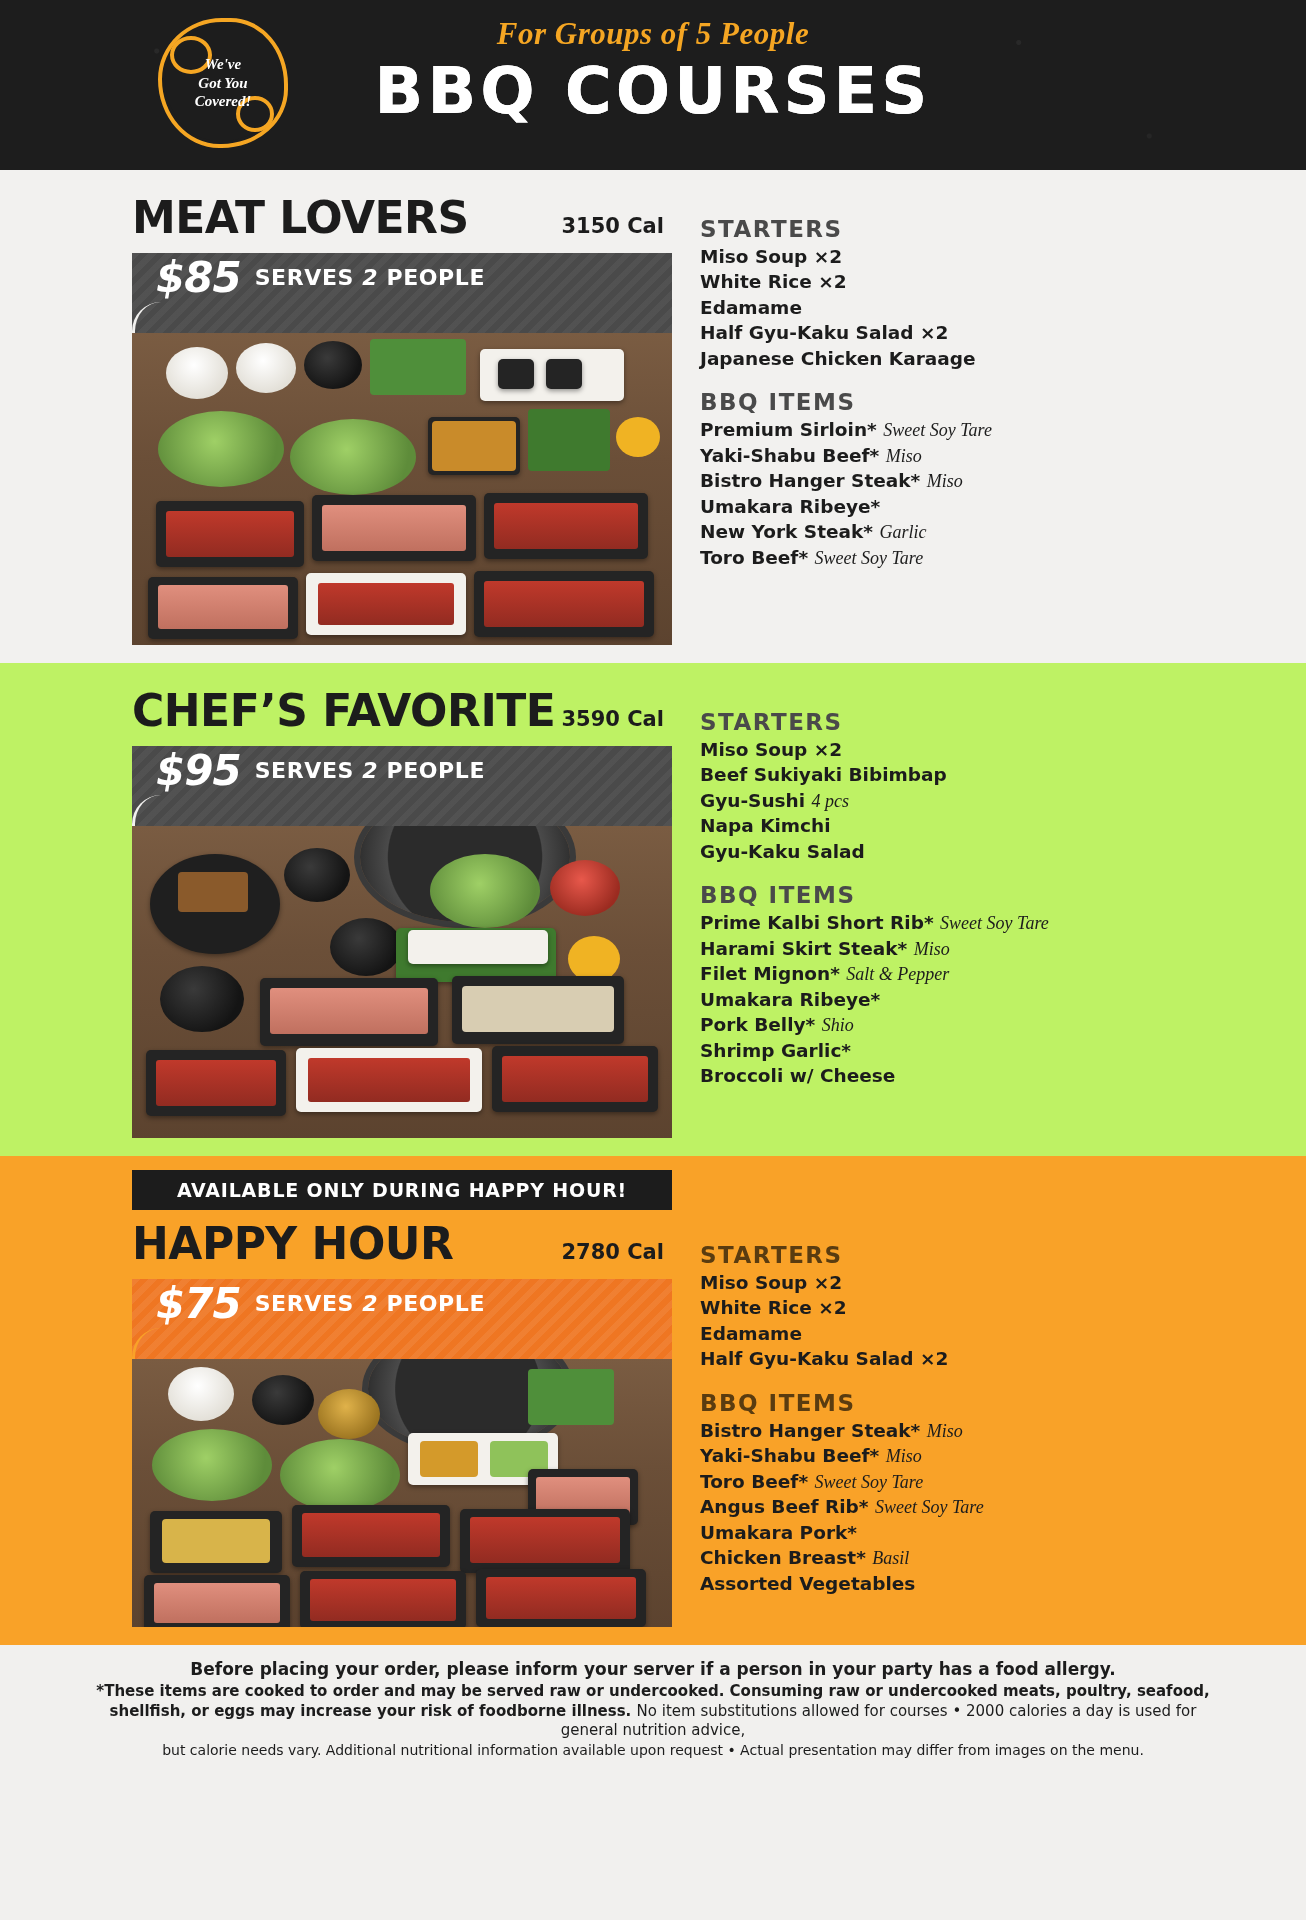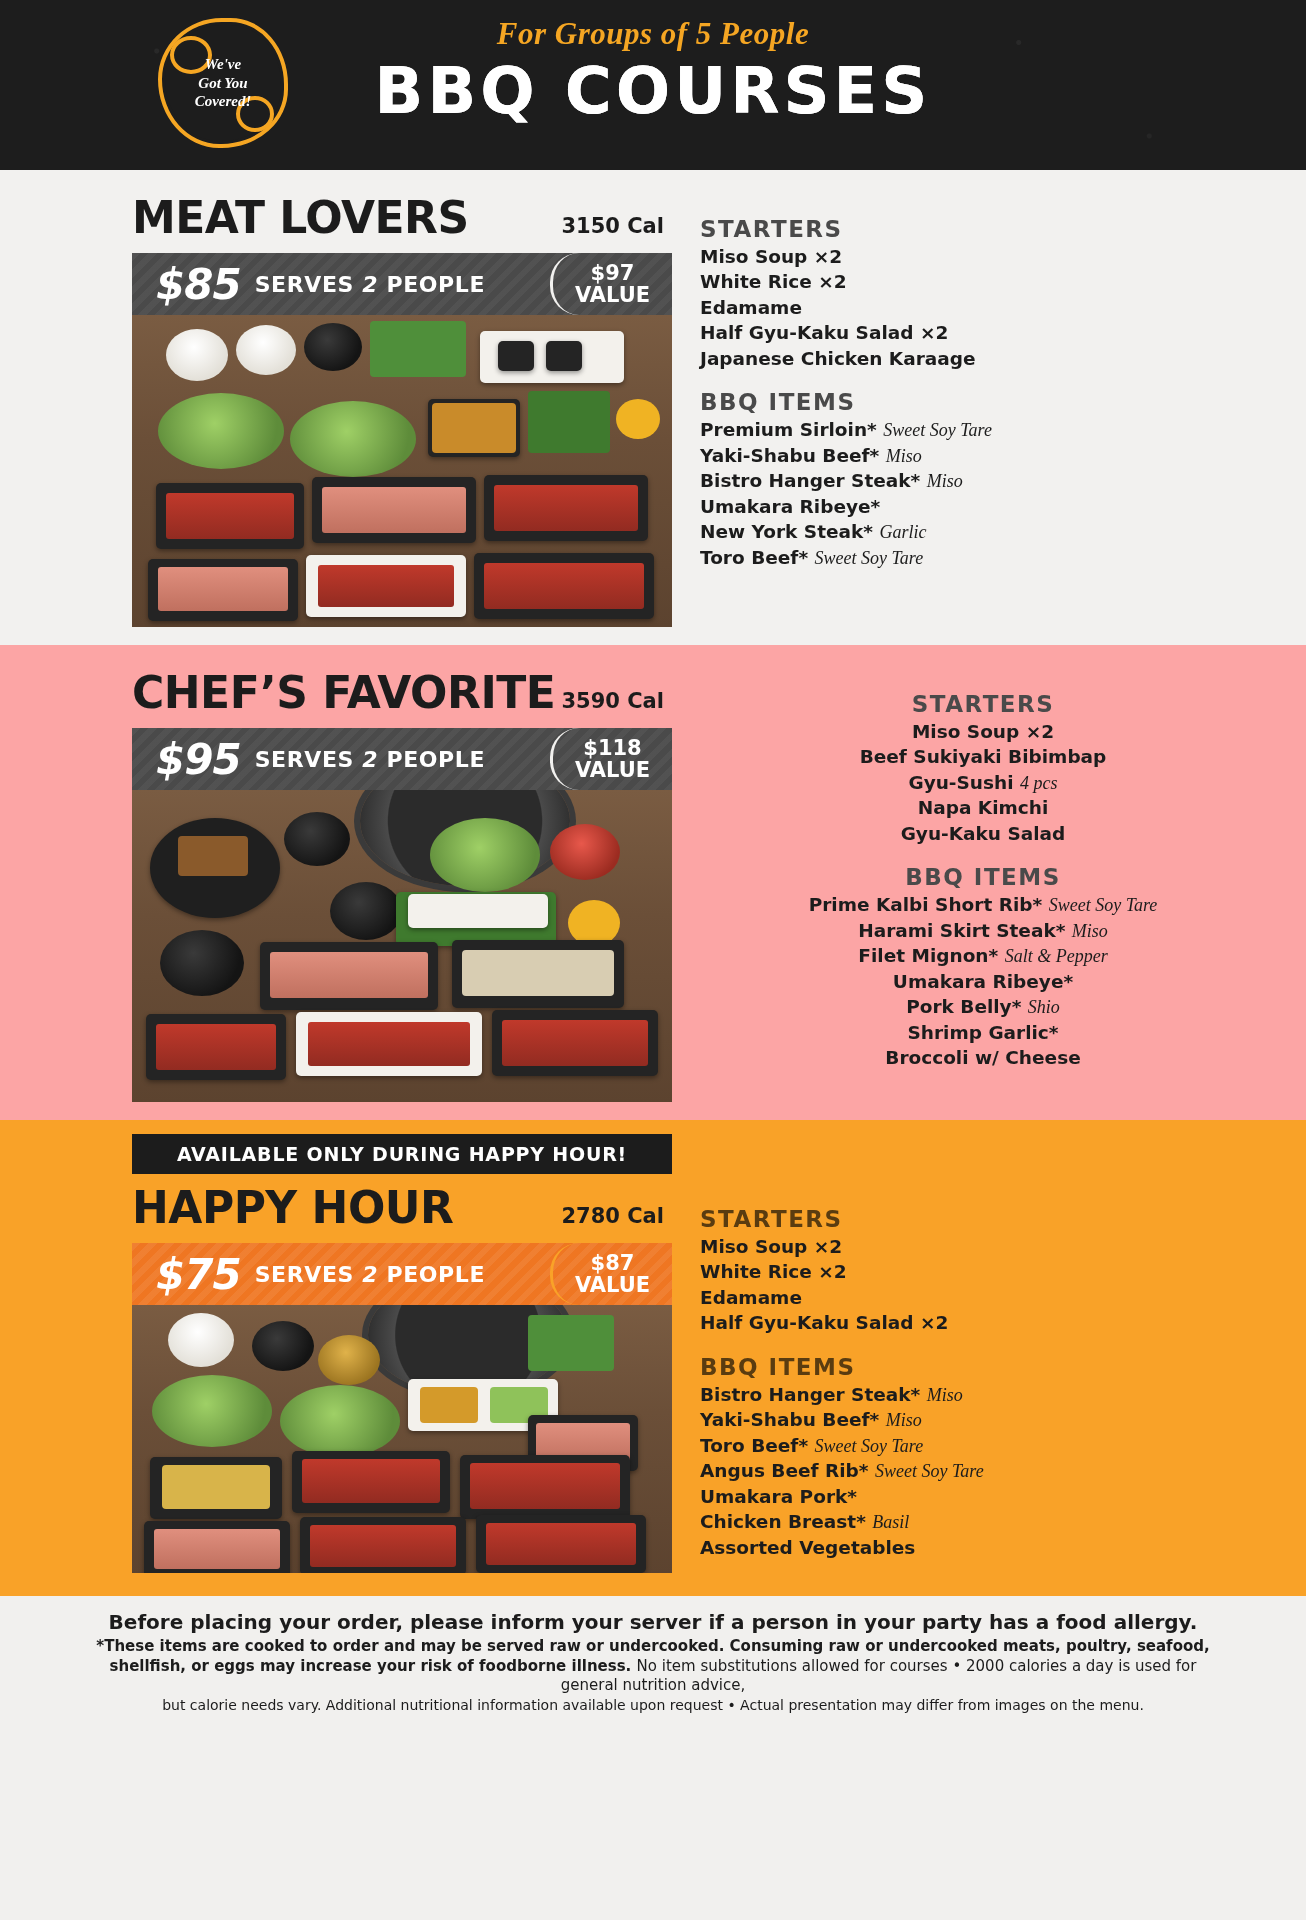--- a/index.html
+++ b/index.html
@@ -85,21 +85,21 @@
     font-family: "DejaVu Sans", sans-serif;
     text-shadow: 0 0 0 #fff;
   }
 
   
   .course {
     position: relative;
     padding: 22px 0 18px 0;
     background: #f2f1ef;
   }
-  .course.alt { background: #fca5a5; text-align: center; }
+  .course.alt { background: #bef264; }
   .course.hh  { background: #f9a228; }
 
   .course-inner {
     position: relative;
     width: 1306px;
     padding-left: 132px;
     padding-right: 40px;
     display: flex;
     gap: 28px;
   }
@@ -122,25 +122,26 @@
     font-size: 21px;
     font-weight: 700;
     color: #1c1c1c;
     font-family: "DejaVu Sans", sans-serif;
     margin-left: auto;
     padding-right: 8px;
   }
 
   .price-bar {
     display: flex;
-    height: 62px;
+    height: 80px;
     background: #4a4a4a;
     background-image: repeating-linear-gradient(135deg, rgba(255,255,255,.045) 0 6px, transparent 6px 12px);
     color: #fff;
     align-items: stretch;
+    flex-direction: column;
   }
   .price-bar.hh { background: #ef7622; background-image: repeating-linear-gradient(135deg, rgba(255,255,255,.07) 0 6px, transparent 6px 12px); }
   .price-left {
     flex: 1 1 auto;
     display: flex;
     align-items: center;
     gap: 14px;
     padding-left: 24px;
   }
   .price {
@@ -258,21 +259,21 @@
     font-family: "DejaVu Sans", sans-serif;
   }
 
   
   .footer {
     background: #f1f0ee;
     text-align: center;
     padding: 14px 80px 10px 80px;
   }
   .footer-line1 {
-    font-size: 20px;
+    font-size: 17px;
     font-weight: 700;
     color: #1c1c1c;
     font-family: "DejaVu Sans", sans-serif;
     margin-bottom: 3px;
   }
   .footer-line2 {
     font-size: 15px;
     font-weight: 700;
     color: #1c1c1c;
     font-family: "DejaVu Sans", sans-serif;

